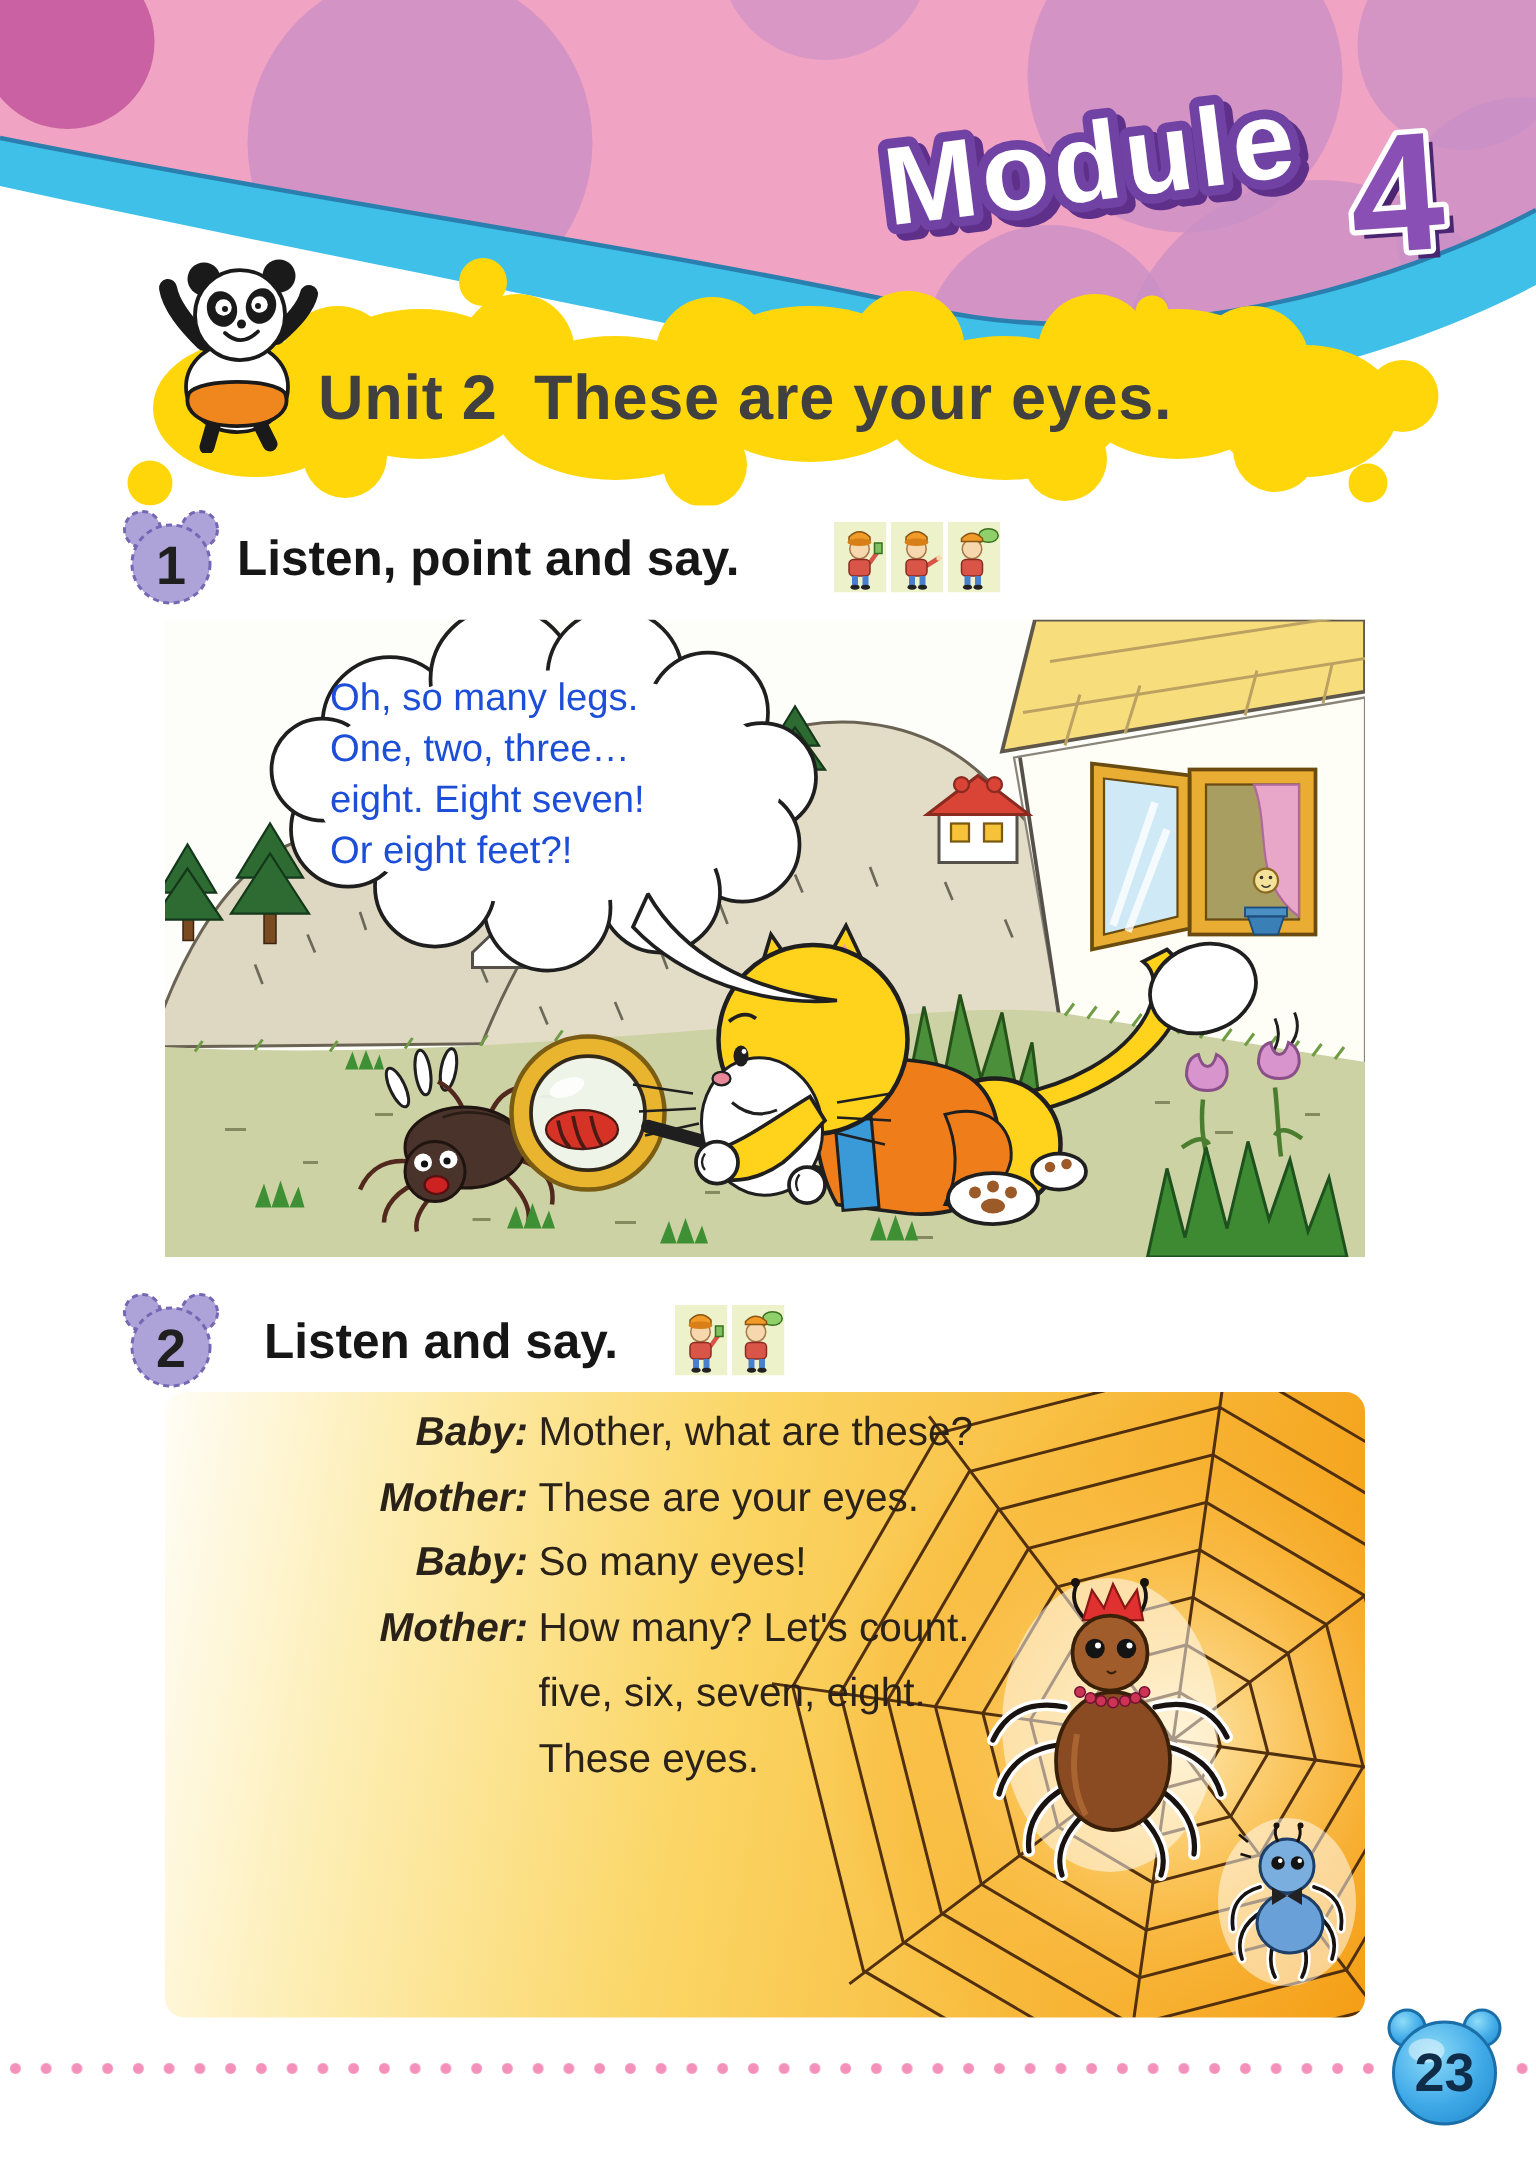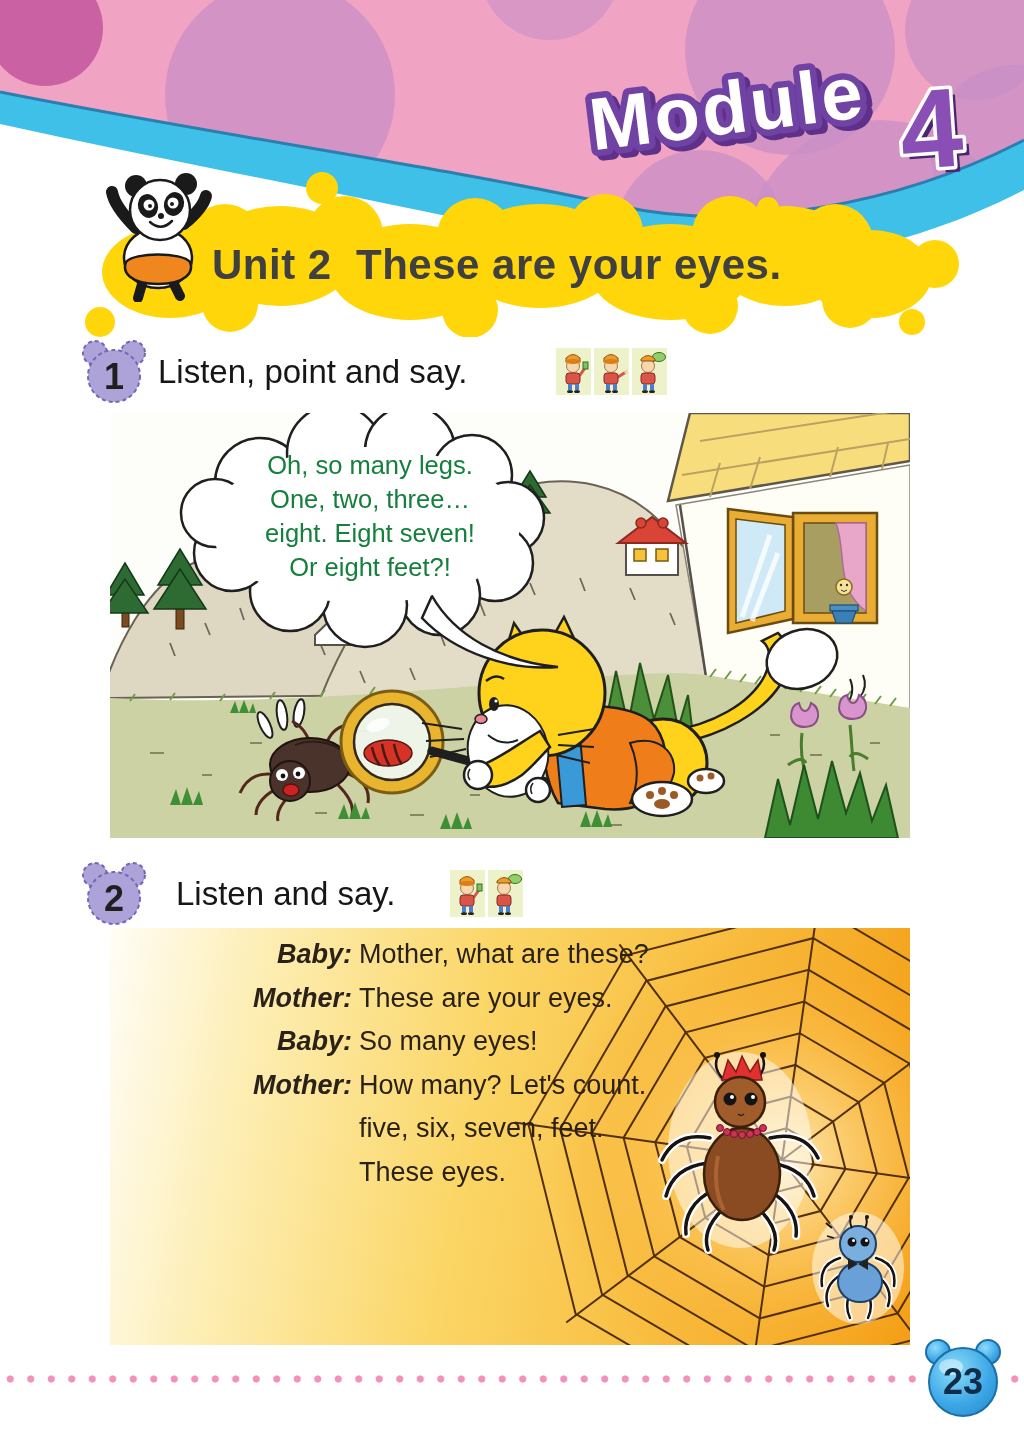--- a/index.html
+++ b/index.html
@@ -3,29 +3,29 @@
 <meta charset="utf-8">
 <style>
   html,body{margin:0;padding:0;background:#fff;}
   #page{position:relative;width:1024px;height:1445px;background:#fff;overflow:hidden;
         font-family:"Liberation Sans", sans-serif;}
   .abs{position:absolute;}
   
   #banner-title{left:212px;top:241px;font-size:42px;font-weight:bold;color:#404040;
     white-space:pre;letter-spacing:.5px;}
   
-  .section-title{font-size:33px;font-weight:normal;color:#161616;white-space:pre;}
+  .section-title{font-size:33px;font-weight:bold;color:#161616;white-space:pre;}
   .icon-row{display:flex;gap:3px;}
   
   #scene1{left:110px;top:413px;width:800px;height:425px;overflow:hidden;}
-  #bubble-text{left:110px;top:35px;width:300px;text-align:center;font-size:25.5px;
-    line-height:34px;color:#15803d;}
+  #bubble-text{left:110px;top:35px;width:300px;font-size:25.5px;
+    line-height:34px;color:#1d4ed8;}
   
   #dialogue-panel{left:110px;top:928px;width:800px;height:417px;overflow:hidden;
-    background:linear-gradient(100deg,#fffdf6 0%,#fdeeb4 18%,#fbd666 45%,#f8bc3e 72%,#f49d14 100%);}
+    background:linear-gradient(100deg,#fffdf6 0%,#fdeeb4 18%,#fbd666 45%,#f8bc3e 72%,#f49d14 100%);border-radius:13px;}
   #dialogue-lines{position:absolute;left:0;top:11px;width:800px;}
   .dlg-row{display:flex;align-items:baseline;height:43.6px;font-size:27px;color:#2a2118;}
   .dlg-speaker{width:242px;padding-right:7px;text-align:right;font-weight:bold;font-style:italic;
     flex:0 0 auto;white-space:pre;}
   .dlg-text{white-space:pre;}
   
   #dotline{left:0;top:1374px;width:1024px;height:10px;z-index:1;
     background-image:radial-gradient(circle at 50% 50%, #f491bb 3.2px, rgba(0,0,0,0) 4px);
     background-size:20.5px 10px;background-repeat:repeat-x;}
   #page-badge{left:918px;top:1336px;z-index:2;}
@@ -491,21 +491,21 @@
       <div class="dlg-row">
         <span class="dlg-speaker">Baby:</span>
         <span class="dlg-text">So many eyes!</span>
       </div>
       <div class="dlg-row">
         <span class="dlg-speaker">Mother:</span>
         <span class="dlg-text">How many? Let's count.</span>
       </div>
       <div class="dlg-row">
         <span class="dlg-speaker"></span>
-        <span class="dlg-text">five, six, seven, feet.</span>
+        <span class="dlg-text">five, six, seven, eight.</span>
       </div>
       <div class="dlg-row">
         <span class="dlg-speaker"></span>
         <span class="dlg-text">These eyes.</span>
       </div>
     </div>
   </div>
 
   <div class="abs" id="dotline"></div>
   <svg class="abs" id="page-badge" width="90" height="84" viewBox="0 0 90 84">

